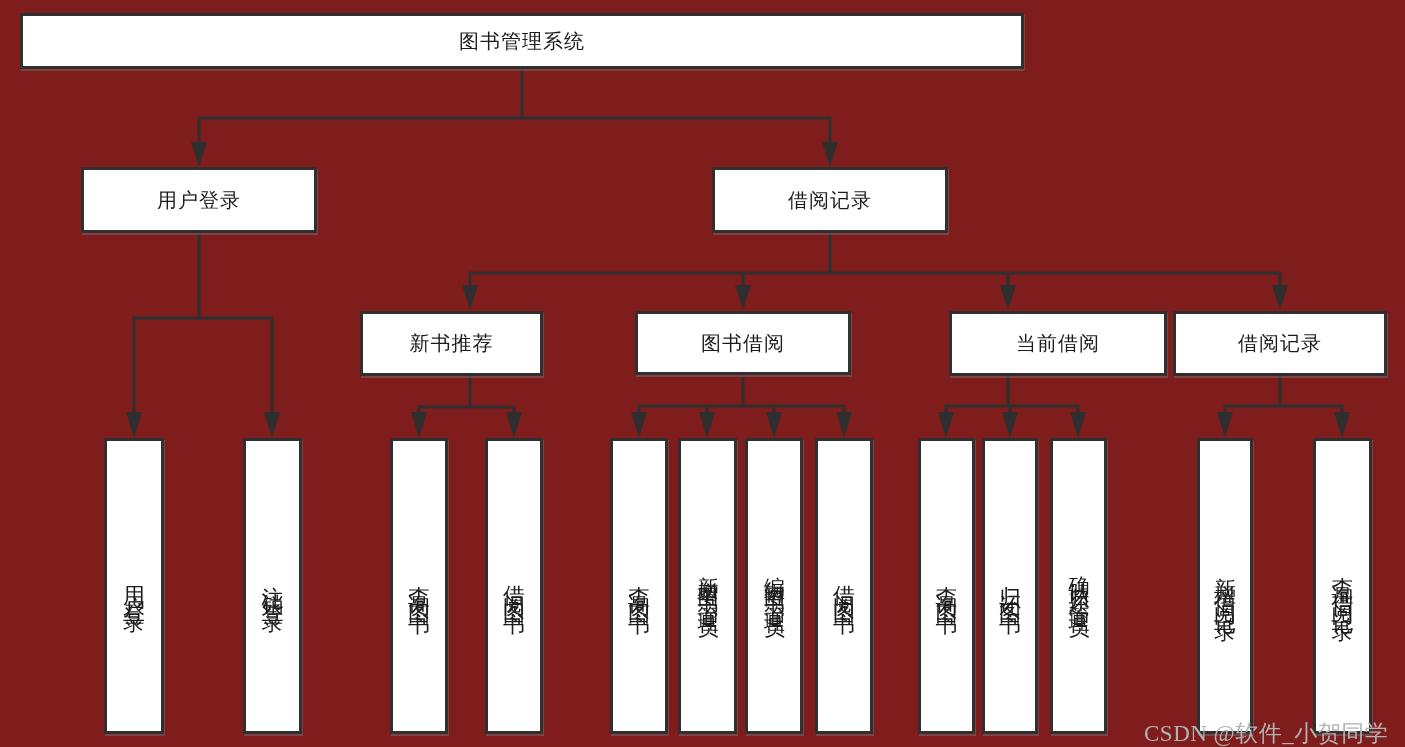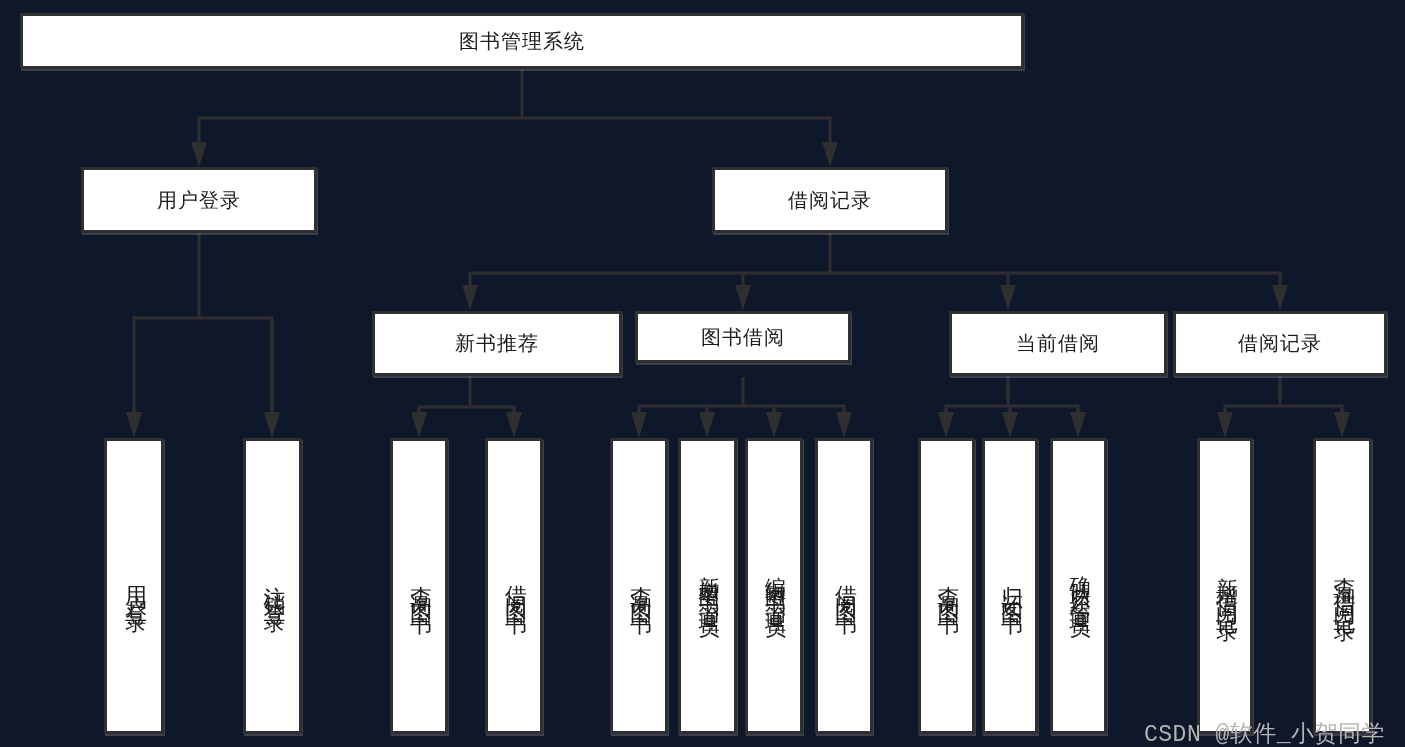--- a/index.html
+++ b/index.html
@@ -1,18 +1,18 @@
 <!DOCTYPE html>
 <html><head>
 <meta charset="utf-8">
 <style>
   html,body{margin:0;padding:0;background:#ffffff;}
   .canvas{
-    position:relative;width:1405px;height:747px;background:#0f172a;
-    font-family:Liberation Mono, monospace;overflow:hidden;
+    position:relative;width:1405px;height:747px;background:#7f1d1d;
+    font-family:Liberation Serif, serif;overflow:hidden;
   }
   .box{
     position:absolute;background:#ffffff;border:3px solid #303030;
     box-sizing:border-box;display:flex;align-items:center;justify-content:center;
     box-shadow:1px 2px 0 rgba(130,130,130,.38);
   }
   .hlabel{font-size:20px;color:#1c1c1c;letter-spacing:1px;white-space:nowrap;}
   .vlabel{
     writing-mode:vertical-rl;text-orientation:mixed;
     font-size:22px;letter-spacing:9px;color:#1c1c1c;line-height:1;
@@ -78,24 +78,24 @@
     <span class="hlabel">图书管理系统</span>
   </div>
 
   <div class="box" style="left:81px;top:167px;width:236px;height:66px">
     <span class="hlabel">用户登录</span>
   </div>
   <div class="box" style="left:712px;top:167px;width:236px;height:66px">
     <span class="hlabel">借阅记录</span>
   </div>
 
-  <div class="box" style="left:372px;top:311px;width:250px;height:65px">
+  <div class="box" style="left:360px;top:311px;width:183px;height:65px">
     <span class="hlabel">新书推荐</span>
   </div>
-  <div class="box" style="left:635px;top:311px;width:216px;height:52px">
+  <div class="box" style="left:635px;top:311px;width:216px;height:64px">
     <span class="hlabel">图书借阅</span>
   </div>
   <div class="box" style="left:949px;top:311px;width:218px;height:65px">
     <span class="hlabel">当前借阅</span>
   </div>
   <div class="box" style="left:1173px;top:311px;width:214px;height:65px">
     <span class="hlabel">借阅记录</span>
   </div>
 
   <div class="box" style="left:104px;top:438px;width:60px;height:296px">

